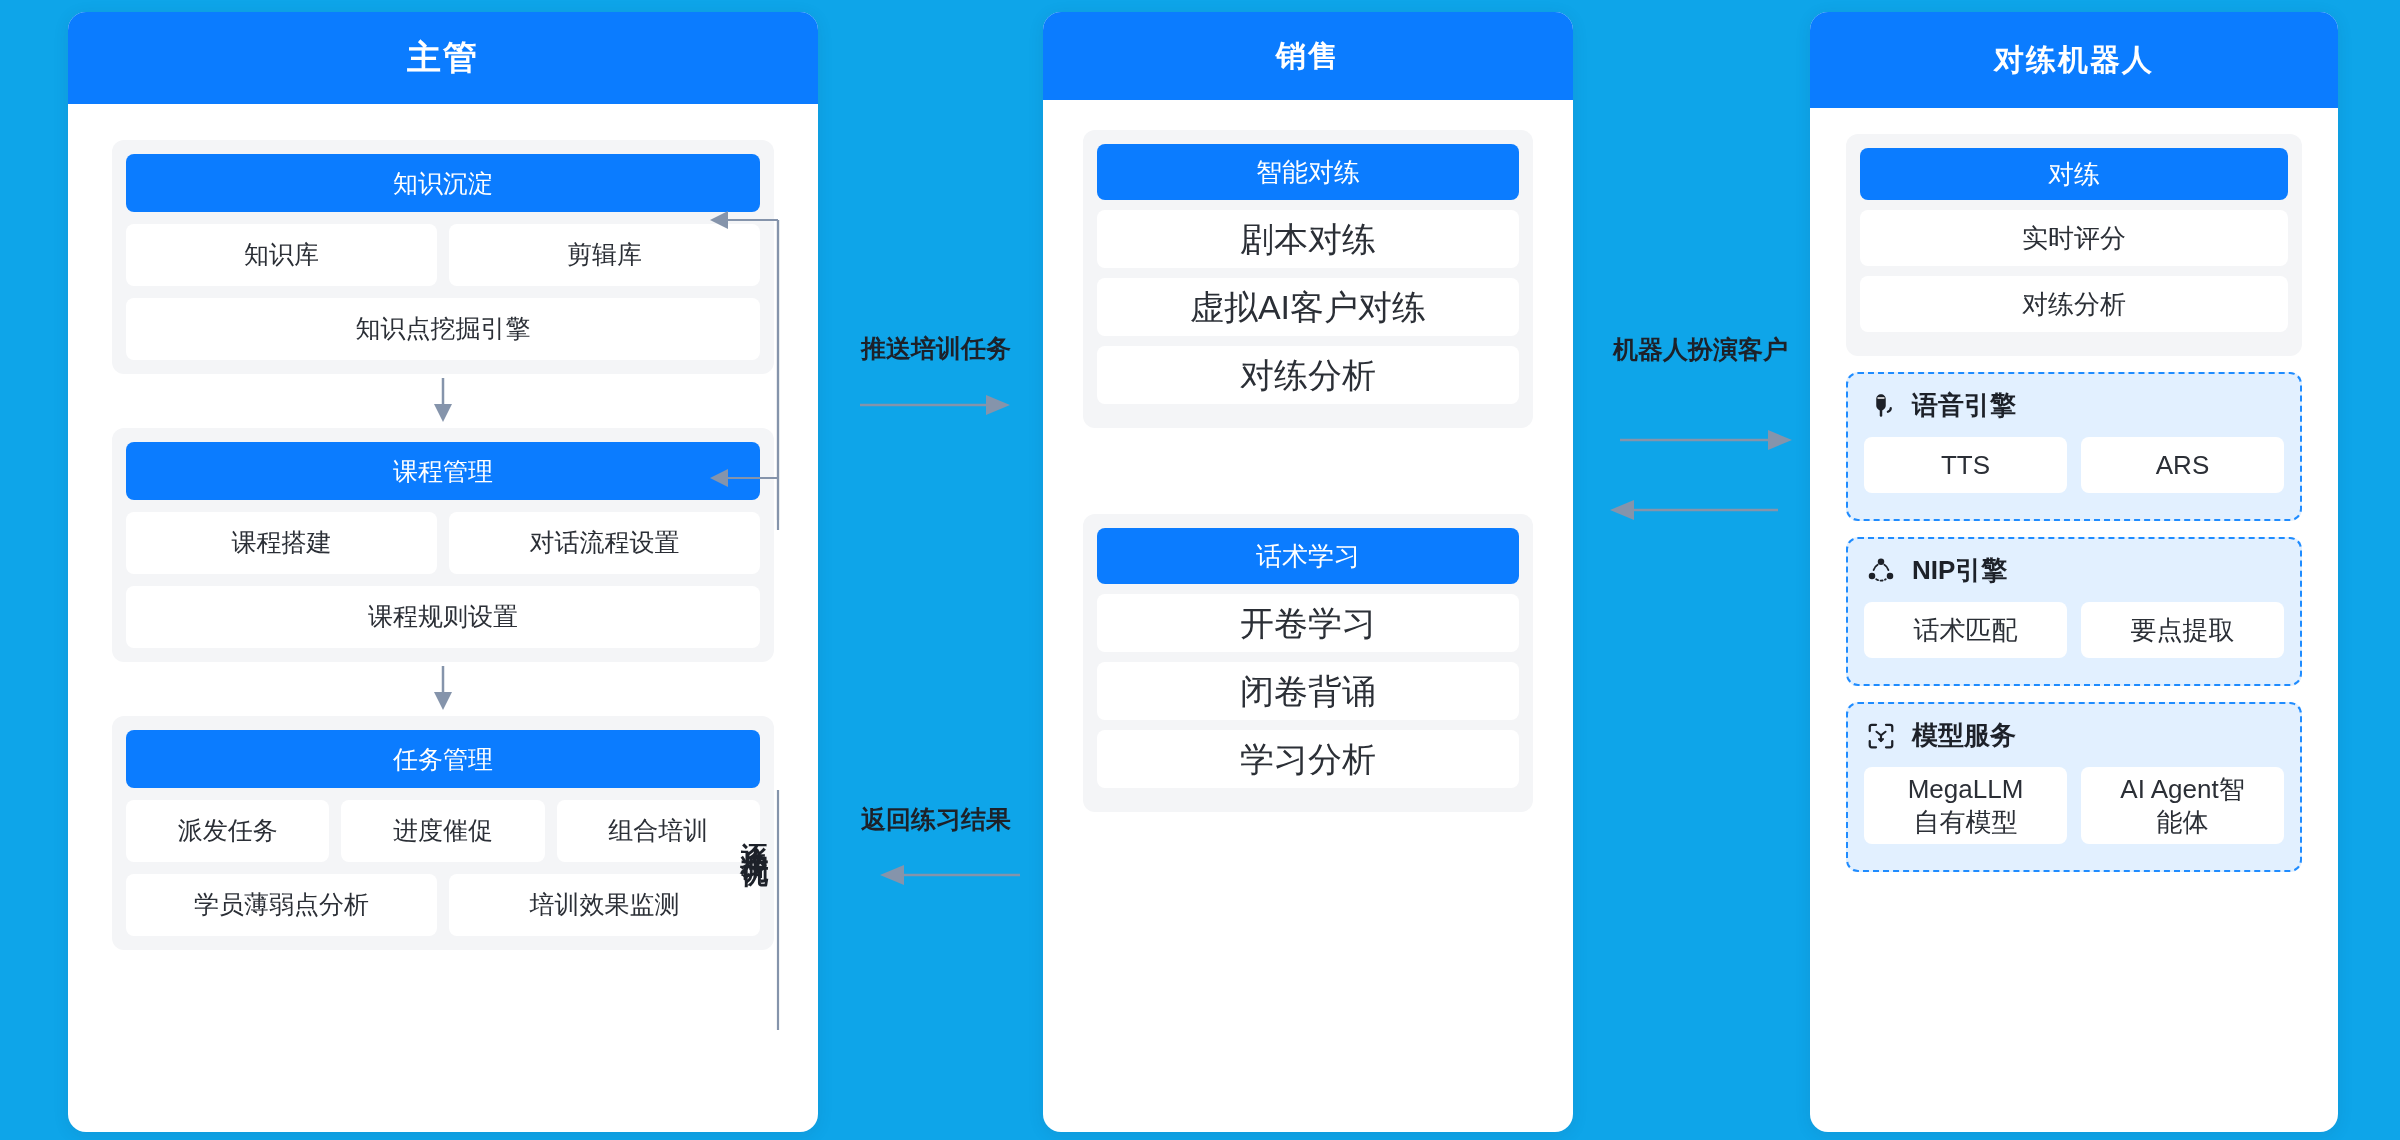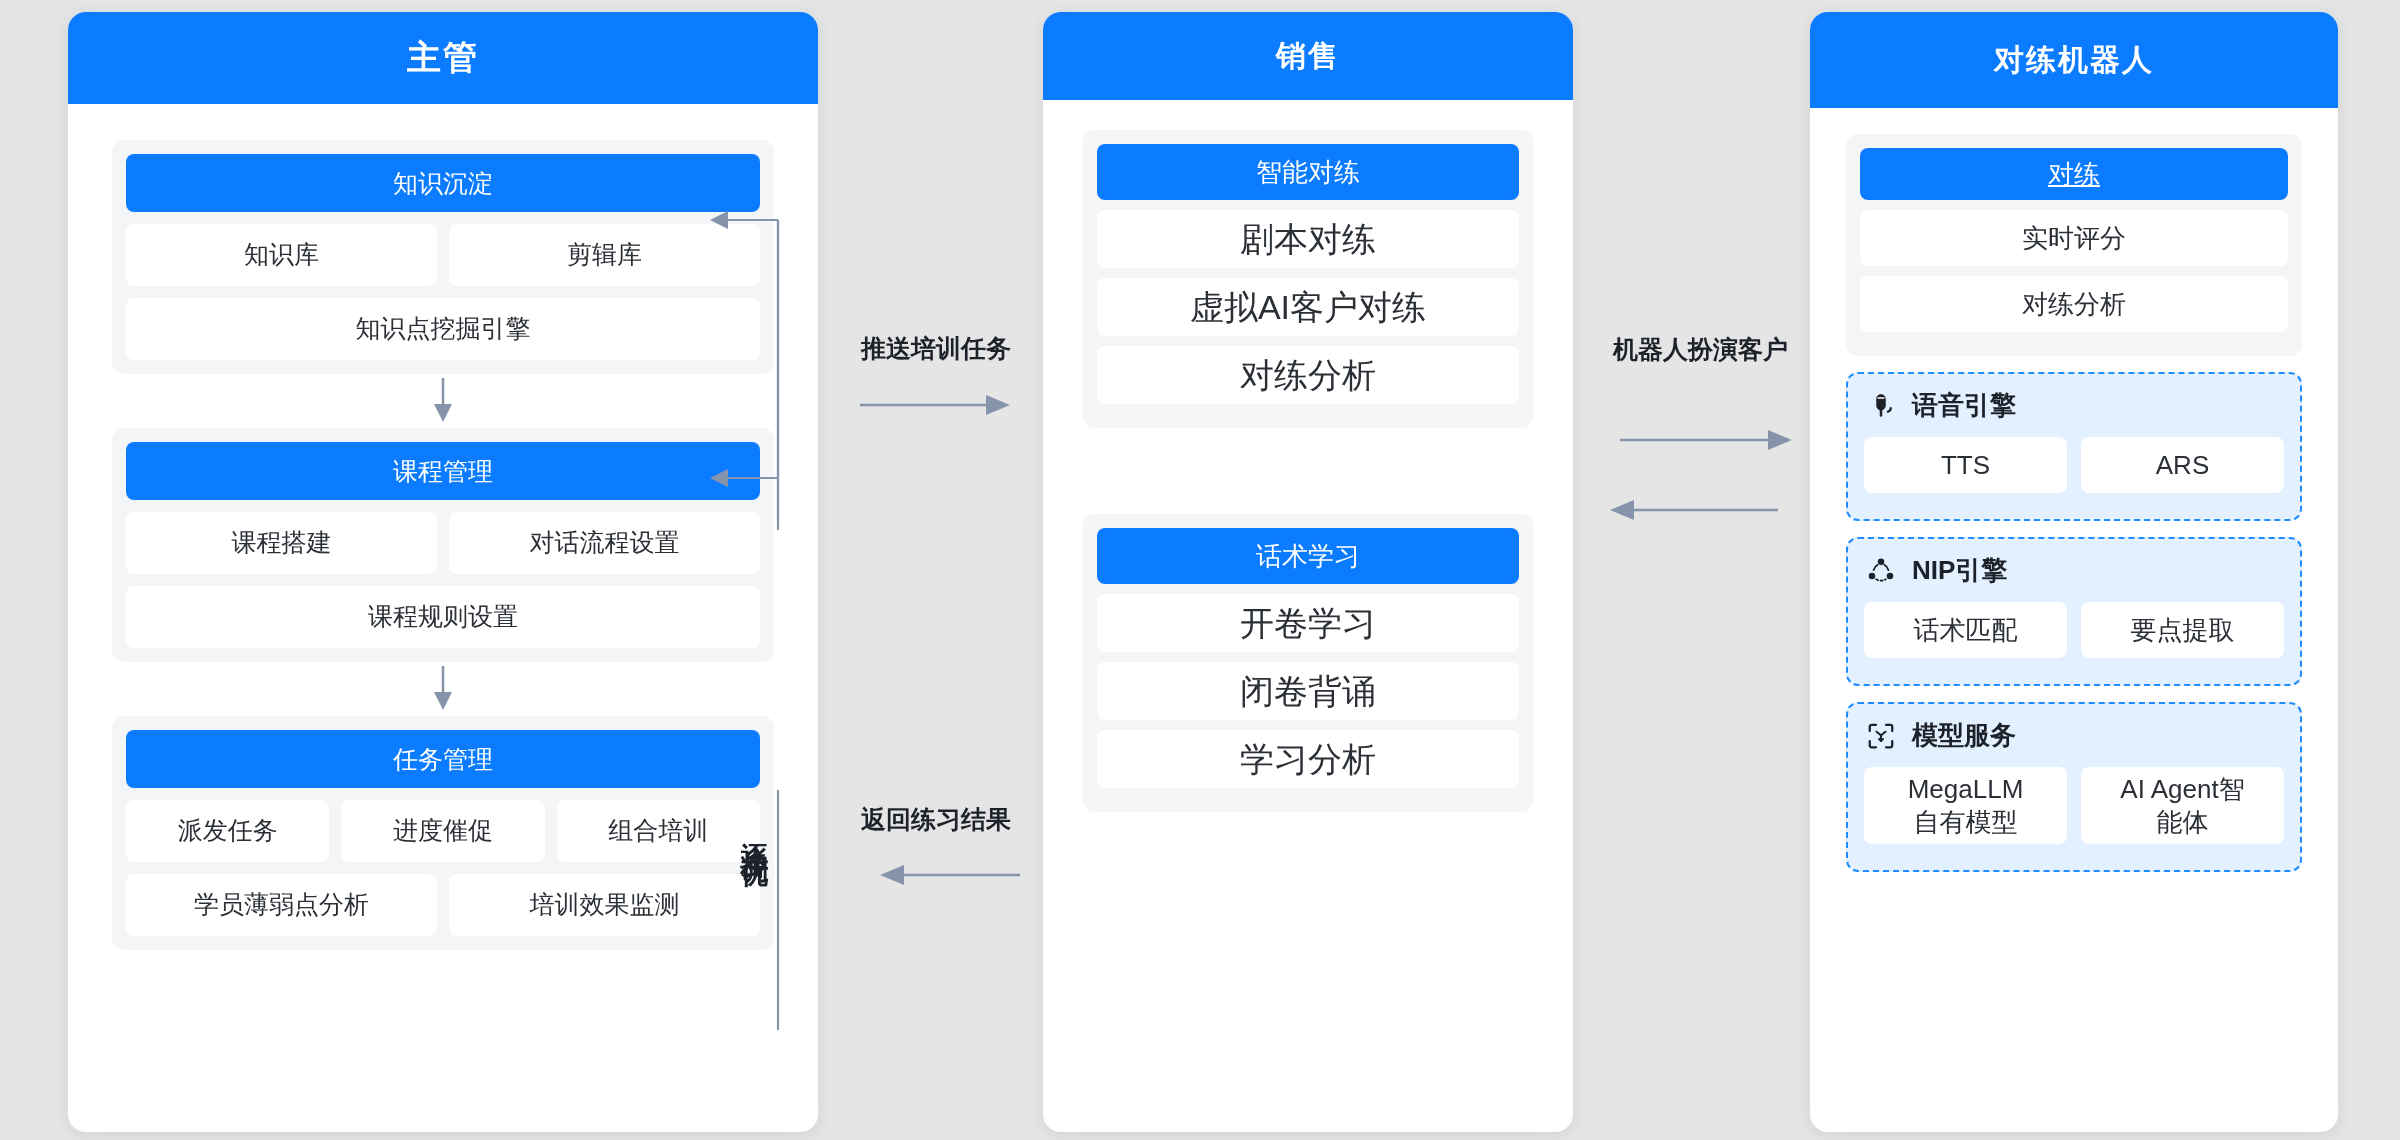--- a/index.html
+++ b/index.html
@@ -9,21 +9,21 @@
     height: 1140px;
     background: #ffffff;
     font-family: "Liberation Sans", "DejaVu Sans", sans-serif;
     overflow: hidden;
   }
 
   .stage {
     position: relative;
     width: 2400px;
     height: 1140px;
-    background: #e5e5e5;
+    background: #0ea5e9;
   }
 
   
   .panel {
     position: absolute;
     background: #ffffff;
     border-radius: 18px;
     box-shadow: 0 3px 16px rgba(30, 50, 90, 0.10);
     overflow: hidden;
   }
@@ -105,21 +105,21 @@
   .down-arrow svg { display: block; }
 
   
   .sales-gap { height: 86px; }
 
   #panel-sales .grp-title { height: 56px; font-size: 26px; margin-bottom: 10px; }
   #panel-sales .chip { min-height: 58px; font-size: 34px; }
   #panel-sales .chips { margin-bottom: 10px; }
 
   
-  #panel-robot .grp-title { height: 52px; font-size: 26px; margin-bottom: 10px; text-decoration: underline; }
+  #panel-robot .grp-title { height: 52px; font-size: 26px; margin-bottom: 10px; }
   #panel-robot .chip { min-height: 56px; font-size: 26px; }
   #panel-robot .chips { margin-bottom: 10px; }
 
   .engine {
     border: 2px dashed #1f8cff;
     background: #e2f0ff;
     border-radius: 12px;
     padding: 14px 16px 16px 16px;
     margin-top: 16px;
   }

